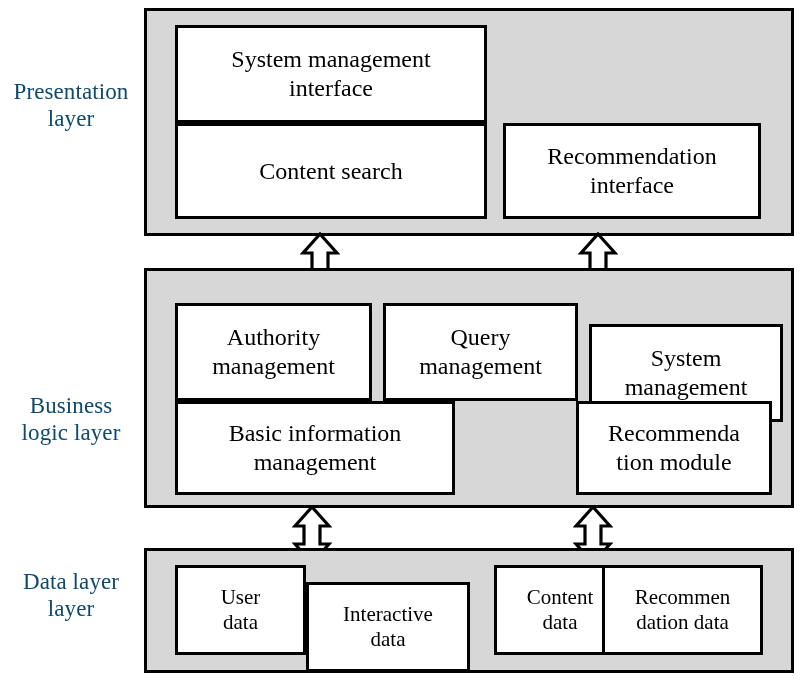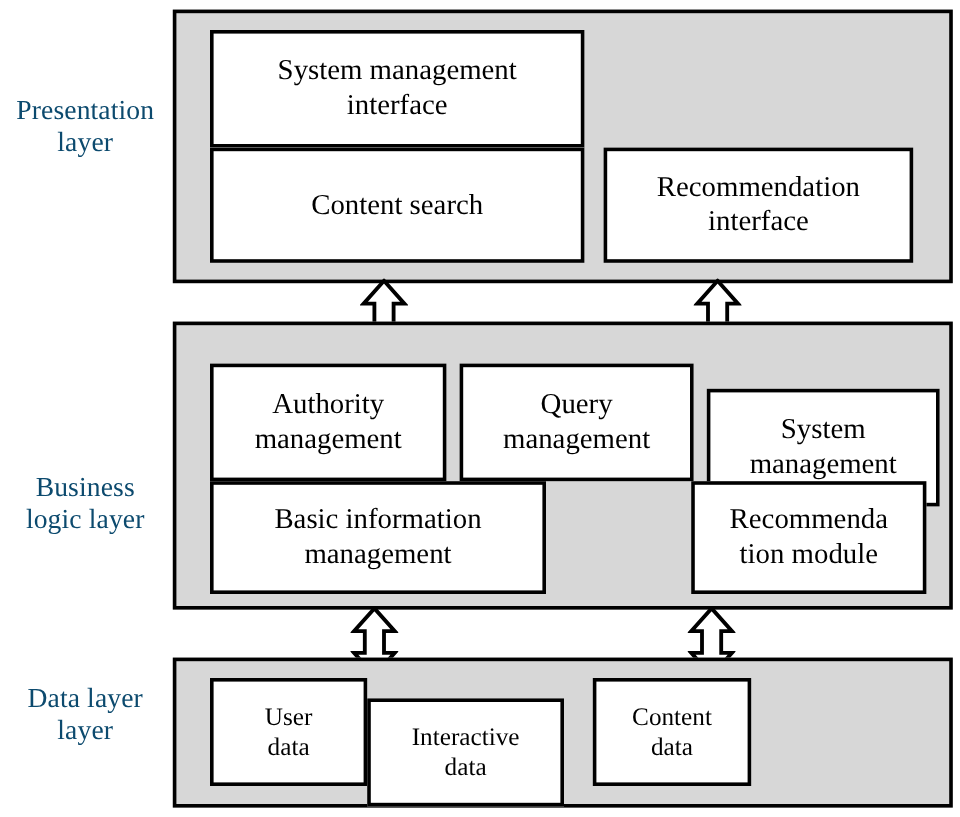--- a/index.html
+++ b/index.html
@@ -164,14 +164,18 @@
   <div class="module small" style="left:306px; top:582px; width:164px; height:90px;">
     <span style="white-space:pre-line;">Interactive
 data</span>
   </div>
 
   <div class="module small" style="left:494px; top:565px; width:132px; height:90px;">
     <span style="white-space:pre-line;">Content
 data</span>
   </div>
 
+  <div class="module small" style="left:602px; top:565px; width:161px; height:90px;">
+    <span style="white-space:pre-line;">Recommen
+dation data</span>
+  </div>
 
 </div>
 
 </body></html>

